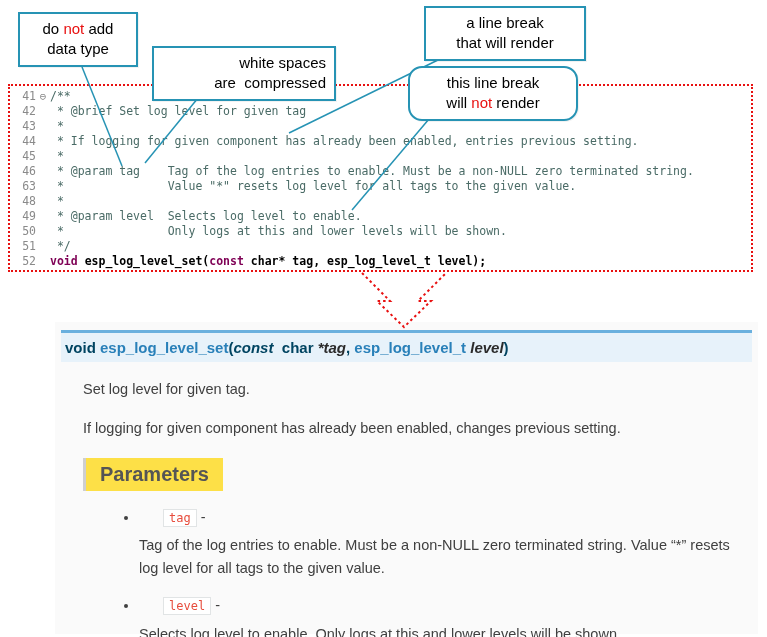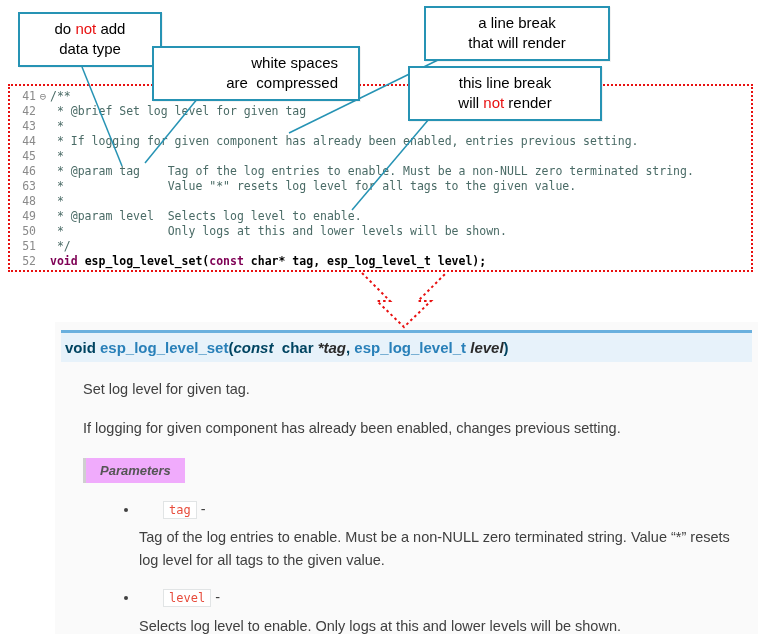--- a/index.html
+++ b/index.html
@@ -1,28 +1,28 @@
 <!DOCTYPE html>
 <html><head>
 <meta charset="utf-8">
 <style>
   html,body{margin:0;padding:0;background:#fff;}
   #stage{position:relative;width:767px;height:637px;background:#ffffff;overflow:hidden;
          font-family:"Liberation Sans",sans-serif;}
 
   
   .callout{position:absolute;background:#fff;border:2px solid #2693b4;text-align:center;
-           font-size:15px;line-height:1.35;padding:5px 20px;color:#000;z-index:3;
+           font-size:15px;line-height:1.35;padding:5px 8px;color:#000;z-index:3;
            box-shadow:1px 1px 0 rgba(0,0,0,0.05);}
   .callout .cline{display:block;white-space:pre;}
   .red{color:#e81010;}
   #callout-no-datatype{left:18px;top:12px;width:100px;}
   #callout-whitespace{left:152px;top:46px;width:164px;text-align:right;}
   #callout-break-render{left:424px;top:6px;width:142px;}
-  #callout-break-norender{left:408px;top:66px;width:150px;}
+  #callout-break-norender{left:408px;top:66px;width:150px;border-radius:14px;}
 
   
   svg.overlay{position:absolute;left:0;top:0;z-index:2;pointer-events:none;}
   .tline{stroke:#2693b4;stroke-width:1.5;}
   .rarrow{stroke:#e81010;stroke-width:2;fill:none;stroke-dasharray:2.5 3;}
 
   
   .code-block{position:absolute;left:8px;top:84px;width:745px;height:188px;box-sizing:border-box;
               border:2px dotted #e81010;background:#fff;z-index:1;
               font-family:"DejaVu Sans Mono",monospace;font-size:11.5px;line-height:15px;
@@ -37,23 +37,23 @@
   
   .doc-panel{position:absolute;left:55px;top:322px;width:703px;height:312px;background:#fafafa;
              z-index:1;font-size:14.5px;color:#404040;}
   .sig{margin:8px 6px 0 6px;background:#e7f2fa;border-top:3px solid #6ab0de;padding:6px 4px;
        font-weight:bold;white-space:pre;font-size:15px;color:#004461;}
   .sig-name{color:#2980b9;}
   .sig-type{color:#2980b9;}
   .sig-param{font-style:italic;color:#2b2b2b;}
   .sig-it{font-style:italic;}
   .doc-p{margin:17px 0 0 28px;line-height:1.5;}
-  .params-label{display:inline-block;margin:18px 0 0 28px;background:#f0abfc;
+  .params-label{display:inline-block;margin:18px 0 0 28px;background:#fde047;
                 border-left:3px solid #cfcfcf;padding:5px 14px;font-weight:bold;color:#555;
-                font-size:13px;font-style:italic;}
+                font-size:20px;}
   .params-list{margin:12px 0 0 0;padding-left:84px;list-style:disc;}
   .params-list li{margin-top:16px;color:#404040;}
   .param-head{line-height:1.5;margin-left:24px;}
   .literal{font-family:"DejaVu Sans Mono",monospace;font-size:12px;color:#e74c3c;background:#fff;
            border:1px solid #e1e4e5;padding:1px 5px;}
   .dash{color:#404040;}
   .param-desc{margin:6px 0 0 0;max-width:600px;line-height:1.55;}
 </style>
 </head>
 <body>

